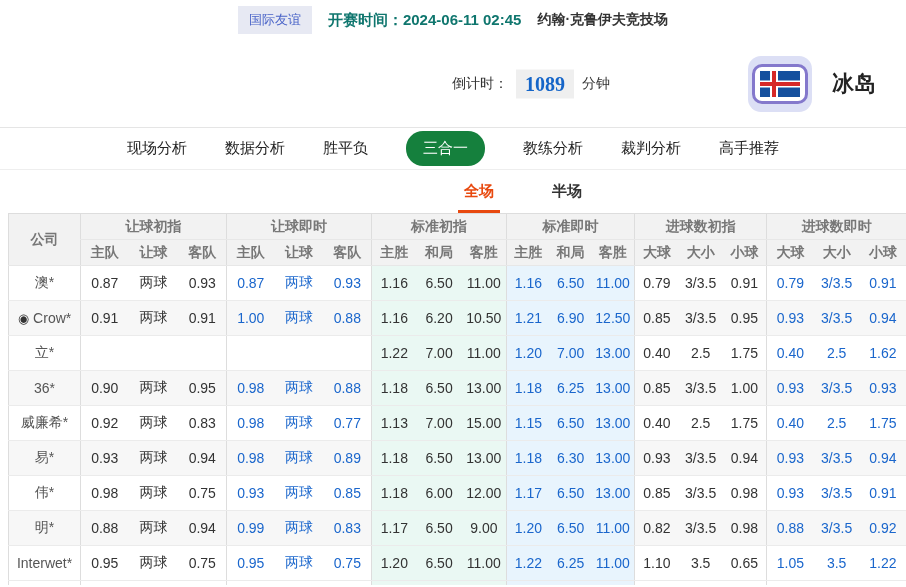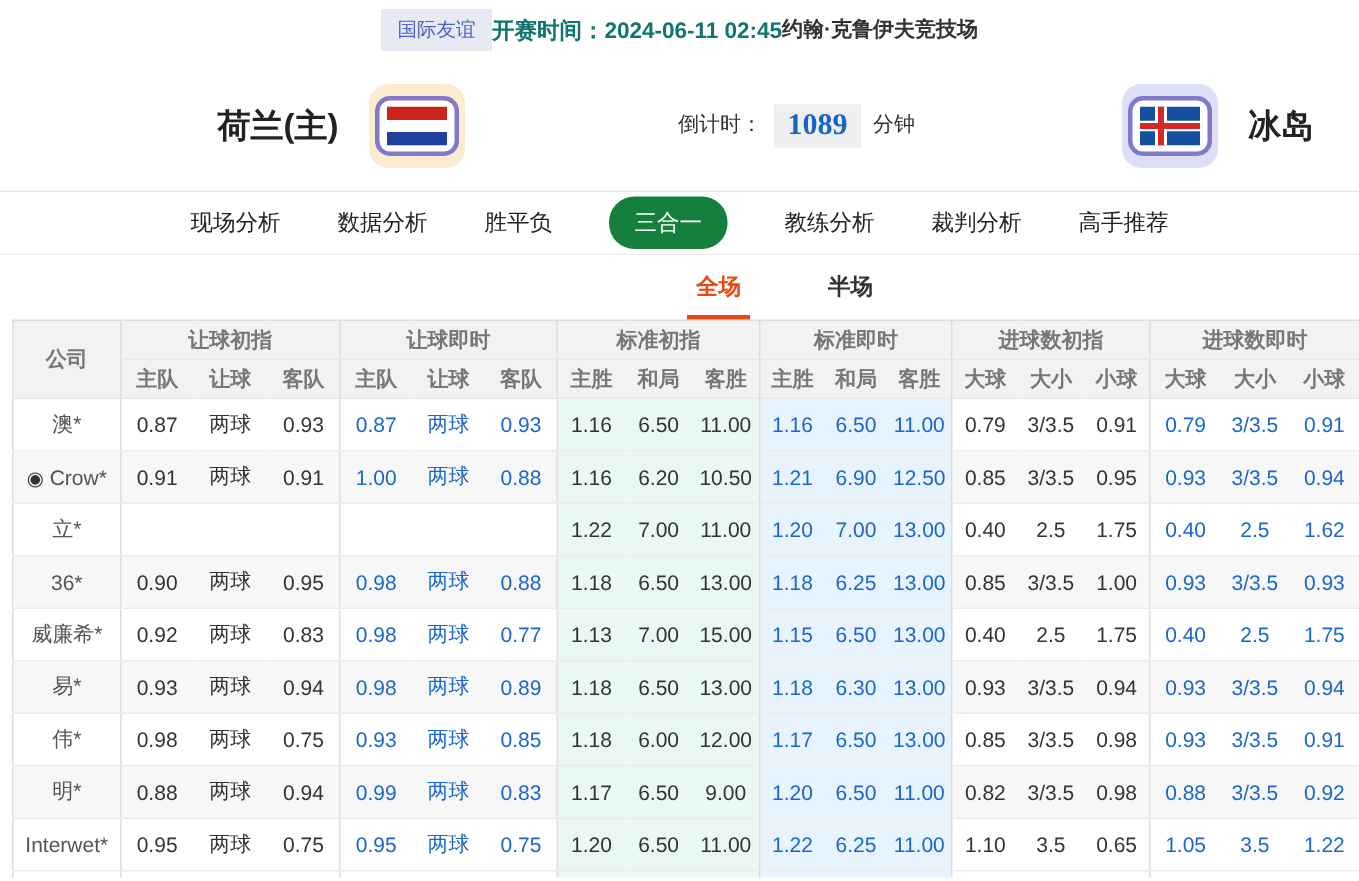--- a/index.html
+++ b/index.html
@@ -4,21 +4,21 @@
 <style>
   * { box-sizing: border-box; }
   html,body { margin:0; padding:0; }
   body {
     width:906px; height:587px; overflow:hidden;
     background:#fff; font-family:"Liberation Sans","DejaVu Sans",sans-serif;
     color:#222;
   }
 
   
-  .topbar { height:40px; display:flex; align-items:center; justify-content:center; }
+  .topbar { height:40px; display:flex; align-items:center; justify-content:center; gap:16px; }
   .league-badge { background:#e7e9f3; color:#4a64c8; font-size:13px; padding:5px 11px; cursor:pointer; }
   .kickoff { font-size:15px; font-weight:bold; color:#0f766e; }
   .venue { font-size:14px; font-weight:600; color:#333; }
 
   
   .match-header { height:88px; border-bottom:1px solid #e5e5e5; position:relative; }
   .team { position:absolute; top:50%; transform:translateY(-50%); display:flex; align-items:center; gap:20px; }
   .team.home { left:145px; }
   .team.away { right:30px; }
   .team-name { font-size:22px; font-weight:bold; color:#222; }
@@ -61,32 +61,20 @@
 </head>
 <body>
 
 <div class="topbar">
   <span class="league-badge">国际友谊</span>
   <span class="kickoff">开赛时间：2024-06-11 02:45</span>
   <span class="venue">约翰·克鲁伊夫竞技场</span>
 </div>
 
 <div class="match-header">
-  <div class="team home">
-    <span class="team-name">荷兰(主)</span>
-    <span class="flag-badge home-glow">
-      <span class="flag-card">
-        <svg width="40" height="26" viewBox="0 0 40 26">
-          <rect x="0" y="0" width="40" height="9" fill="#c9251c"></rect>
-          <rect x="0" y="9" width="40" height="8" fill="#ffffff"></rect>
-          <rect x="0" y="17" width="40" height="9" fill="#1f419b"></rect>
-        </svg>
-      </span>
-    </span>
-  </div>
 
   <div class="countdown">
     <span class="countdown-label">倒计时：</span>
     <span class="countdown-value">1089</span>
     <span class="countdown-unit">分钟</span>
   </div>
 
   <div class="team away">
     <span class="flag-badge away-glow">
       <span class="flag-card">

